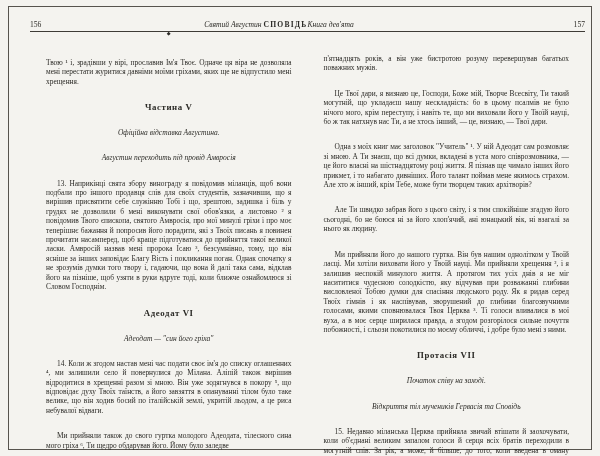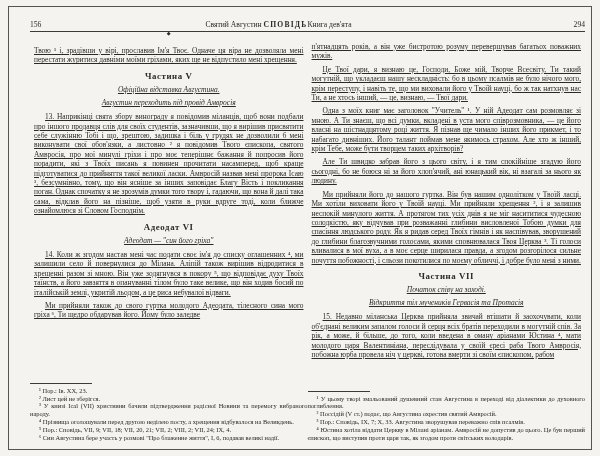--- a/index.html
+++ b/index.html
@@ -24,35 +24,34 @@
     flex:1 1 0;
     display:flex; flex-direction:column;
     min-width:0;
   }
   .pg-head{
     display:flex; justify-content:space-between; align-items:flex-end;
     font-size:7.6px;
     border-bottom:1px solid #3e3b36;
     padding-bottom:2px;
   }
-  .pg-head .ital{}
+  .pg-head .ital{font-style:italic;}
   .pg-head .caps{letter-spacing:1.2px; font-weight:bold;}
   .pg-head .num{font-weight:normal;}
   .ornament{
     text-align:center; font-size:5px; line-height:4px; height:4px;
     color:#2b2a26; margin-top:0px;
   }
   .bodytext{margin-top:6px;}
   p{
-    margin:4px;
+    margin:16px;
     font-size:7.4px;
     line-height:9.4px;
     text-align:justify;
     text-indent:11px;
-    text-decoration:underline;
   }
   p.noindent{text-indent:0;}
   h3.part{
     margin:6px 0 4px 0;
     font-size:8.8px;
     text-align:center;
     font-weight:bold;
     letter-spacing:0.6px;
   }
   p.sub{
@@ -110,32 +109,32 @@
       <div class="fn">³ У книзі Ісаї (VII) християни бачили підтвердження радісної Новини та перемогу вибраного народу.</div>
       <div class="fn">⁴ Прізвища оголошували перед другою неділею посту, а хрещення відбувалося на Великдень.</div>
       <div class="fn">⁵ Пор.: Сповідь, VII, 9; VII, 18; VII, 20, 21; VII, 2; VIII, 2; VII, 24; IX, 4.</div>
       <div class="fn">⁶ Син Августина бере участь у розмові "Про блаженне життя", І, 6, подавав великі надії.</div>
     </footer>
   </section>
 
   <section class="page">
     <header class="pg-head">
       <span class="ital">Книга дев'ята</span>
-      <span class="num">294</span>
+      <span class="num">157</span>
     </header>
 
     <div class="bodytext">
       <p class="noindent">п'ятнадцять років, а він уже бистротою розуму перевершував багатьох поважних мужів.</p>
       <p>Це Твої дари, я визнаю це, Господи, Боже мій, Творче Всесвіту, Ти такий могутній, що укладаєш нашу нескладність: бо в цьому псалмів не було нічого мого, крім переступу, і навіть те, що ми виховали його у Твоїй науці, бо ж так натхнув нас Ти, а не хтось інший, — це, визнаю, — Твої дари.</p>
       <p>Одна з моїх книг має заголовок "Учитель" ¹. У ній Адеодат сам розмовляє зі мною. А Ти знаєш, що всі думки, вкладені в уста мого співрозмовника, — це його власні на шістнадцятому році життя. Я пізнав ще чимало інших його прикмет, і то набагато дивніших. Його талант поймав мене якимось страхом. Але хто ж інший, крім Тебе, може бути творцем таких архітворів?</p>
       <p>Але Ти швидко забрав його з цього світу, і я тим спокійніше згадую його сьогодні, бо не боюся ні за його хлоп'ячий, ані юнацький вік, ні взагалі за нього як людину.</p>
       <p>Ми прийняли його до нашого гуртка. Він був нашим однолітком у Твоїй ласці. Ми хотіли виховати його у Твоїй науці. Ми прийняли хрещення ², і я залишив неспокій минулого життя. А протягом тих усіх днів я не міг насититися чудесною солодкістю, яку відчував при розважанні глибини висловленої Тобою думки для спасіння людського роду. Як я ридав серед Твоїх гімнів і як наспівував, зворушений до глибини благозвучними голосами, якими сповнювалася Твоя Церква ³. Ті голоси вливалися в мої вуха, а в моє серце ширилася правда, а згодом розгорілося сильне почуття побожності, і сльози покотилися по моєму обличчі, і добре було мені з ними.</p>
-      <h3 class="part">Частина VII</h3>
+      <h3 class="part">Протасія VII</h3>
       <p class="sub">Початок співу на заході.</p>
-      <p class="sub">Відкриття тіл мучеників Гервасія та Протасія</p>
+      <p class="sub">Відкриття тіл мучеників Гервасія та Сповідь</p>
       <p class="aftersub">15. Недавно міланська Церква прийняла звичай втішати й заохочувати, коли об'єднані великим запалом голоси й серця всіх братів переходили в могутній спів. За рік, а може, й більше, до того, коли введена в оману аріанами Юстина ⁴, мати молодого царя Валентиніана, переслідувала у своїй єресі раба Твого Амвросія, побожна юрба провела ніч у церкві, готова вмерти зі своїм єпископом, рабом</p>
     </div>
 
     <footer class="pg-foot">
       <div class="fnrule"></div>
       <div class="fn">¹ У цьому творі змальований душевний стан Августина в переході від діалектики до духовного поглиблення.</div>
       <div class="fn">² Поссідій (V ст.) подає, що Августина охрестив святий Амвросій.</div>
       <div class="fn">³ Пор.: Сповідь, IX, 7; X, 33. Августина зворушував переважно спів псалмів.</div>
       <div class="fn">⁴ Юстина хотіла віддати Церкву в Мілані аріанам. Амвросій не допустив до цього. Це був перший єпископ, що виступив проти царя так, як згодом проти світських володарів.</div>
     </footer>

